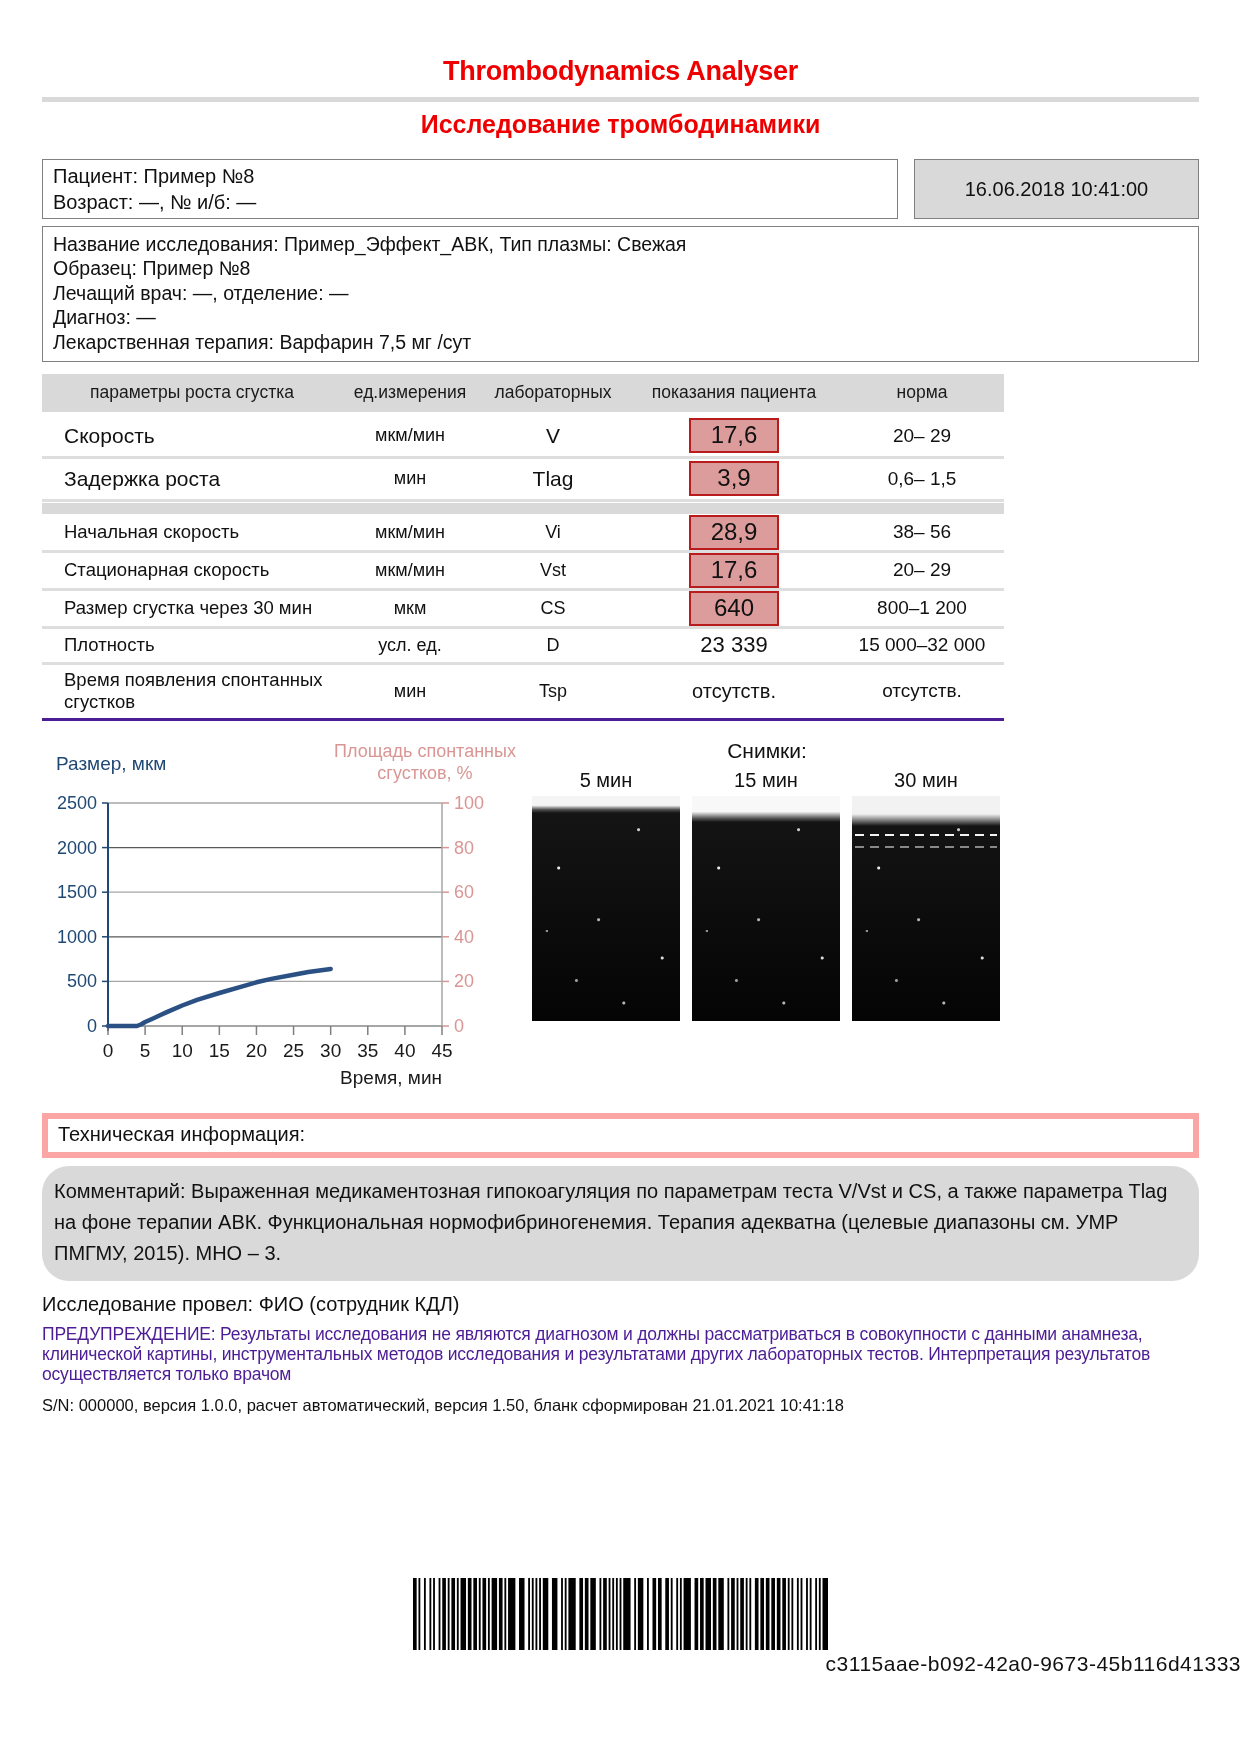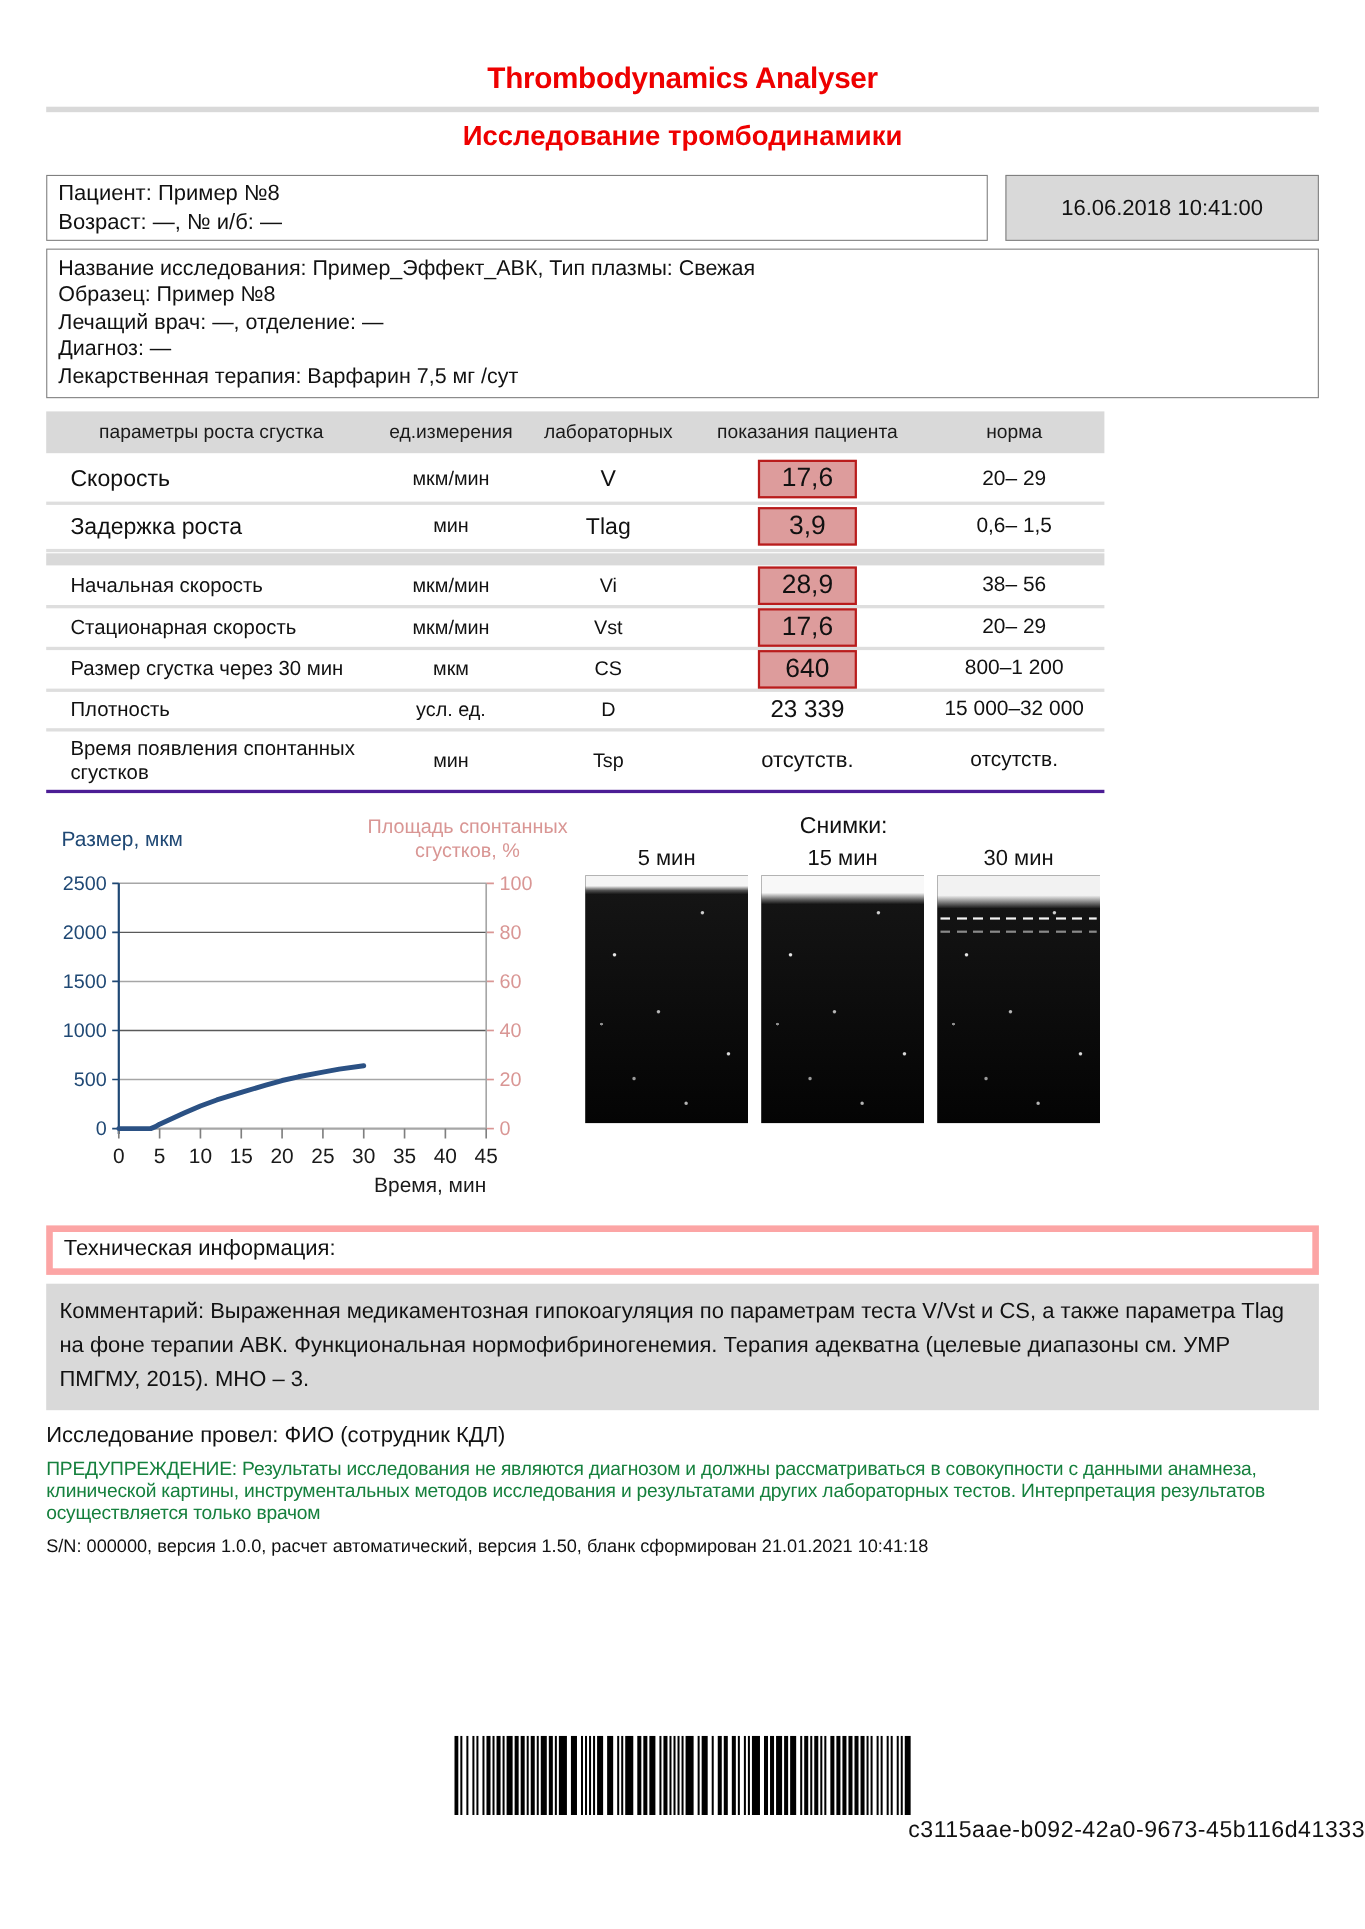--- a/index.html
+++ b/index.html
@@ -57,23 +57,23 @@
   .snap::before { content:''; position:absolute; left:0; right:0; top:0; }
   .snap-5::before  { height:17px; background:linear-gradient(180deg,#f5f5f5 0 55%, rgba(255,255,255,.25) 80%, transparent); }
   .snap-15::before { height:26px; background:linear-gradient(180deg,#f8f8f8 0 60%, rgba(255,255,255,.3) 85%, transparent); }
   .snap-30::before { height:30px; background:linear-gradient(180deg,#f2f2f2 0 60%, rgba(255,255,255,.35) 85%, transparent); }
   .snap-30::after { content:''; position:absolute; left:3px; right:3px; top:38px; height:16px;
     background:
       repeating-linear-gradient(90deg, rgba(255,255,255,.95) 0 9px, transparent 9px 15px) 0 0/100% 2px no-repeat,
       repeating-linear-gradient(90deg, rgba(255,255,255,.5) 0 9px, transparent 9px 15px) 0 12px/100% 2px no-repeat; }
 
   .tech-box { border:6px solid #fca5a5; margin-top:20px; padding:4px 10px 6px; font-size:20px; }
-  .comment-box { background:#d9d9d9; margin-top:8px; padding:10px 12px 12px; font-size:20px; line-height:1.55; }
+  .comment-box { background:#d9d9d9; margin-top:8px; padding:10px 12px 12px; font-size:20px; line-height:1.55;border-radius:27px; }
   .operator-line { margin-top:12px; font-size:20px; }
-  .warning { margin-top:8px; color:#15803d; font-size:17.5px; line-height:1.15; letter-spacing:-0.2px; }
+  .warning { margin-top:8px; color:#4c1d95; font-size:17.5px; line-height:1.15; letter-spacing:-0.2px; }
   .sn-line { margin-top:12px; font-size:16.5px; }
 
   .barcode-wrap { position:absolute; left:0; right:0; top:1566px; text-align:right; }
   .barcode-wrap svg { display:block; margin:0 auto; }
   .barcode-text { font-size:21px; margin-top:2px; letter-spacing:0.5px; }
 </style>
 </head>
 <body>
 
 <div class="page">

